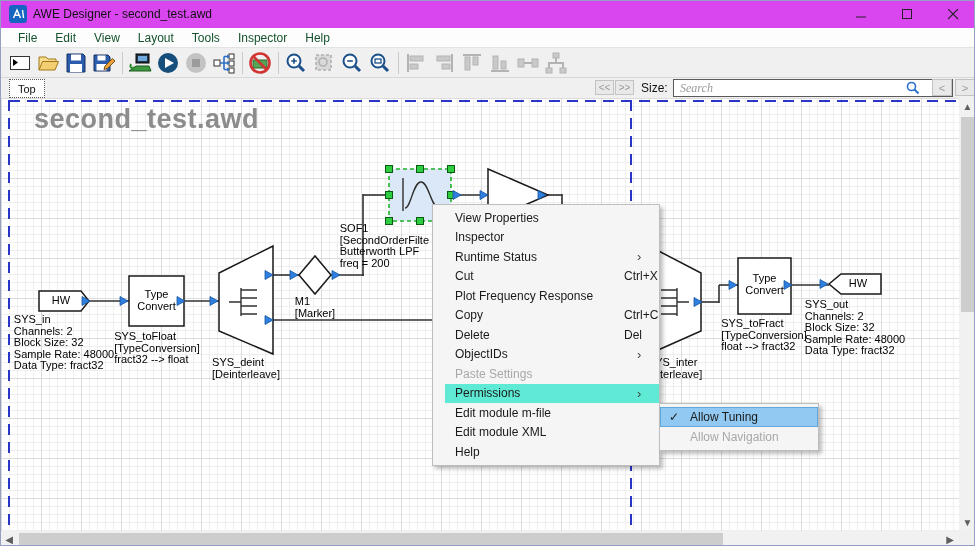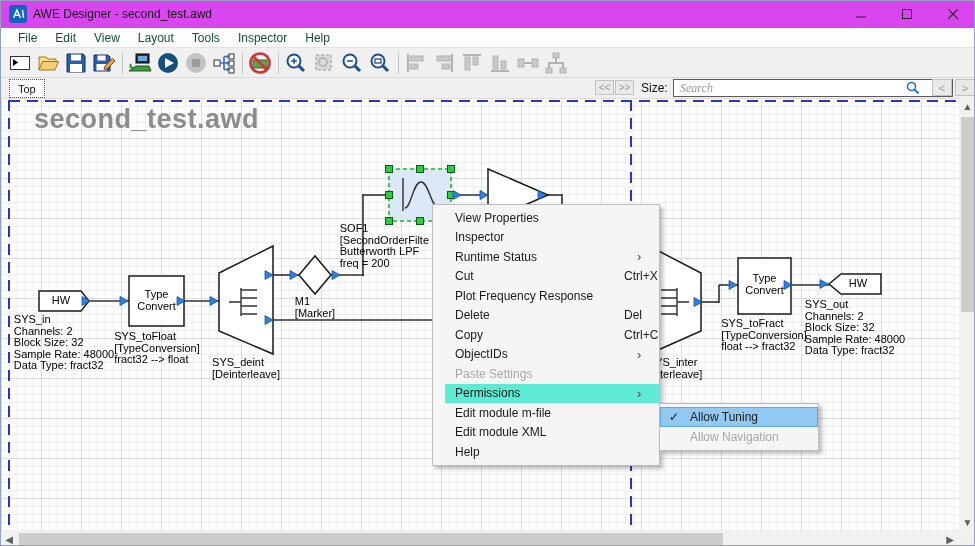--- a/index.html
+++ b/index.html
@@ -393,26 +393,26 @@
         <span class="carrow">›</span>
       </div>
       <div class="crow">
         <span>Cut</span>
         <span class="cshort">Ctrl+X</span>
       </div>
       <div class="crow">
         <span>Plot Frequency Response</span>
       </div>
       <div class="crow">
+        <span>Copy</span>
+        <span class="cshort">Ctrl+C</span>
+      </div>
+      <div class="crow">
         <span>Delete</span>
         <span class="cshort">Del</span>
-      </div>
-      <div class="crow">
-        <span>Copy</span>
-        <span class="cshort">Ctrl+C</span>
       </div>
       <div class="crow">
         <span>ObjectIDs</span>
         <span class="carrow">›</span>
       </div>
       <div class="crow dis">
         <span>Paste Settings</span>
       </div>
       <div class="crow hi">
         <span>Permissions</span>

